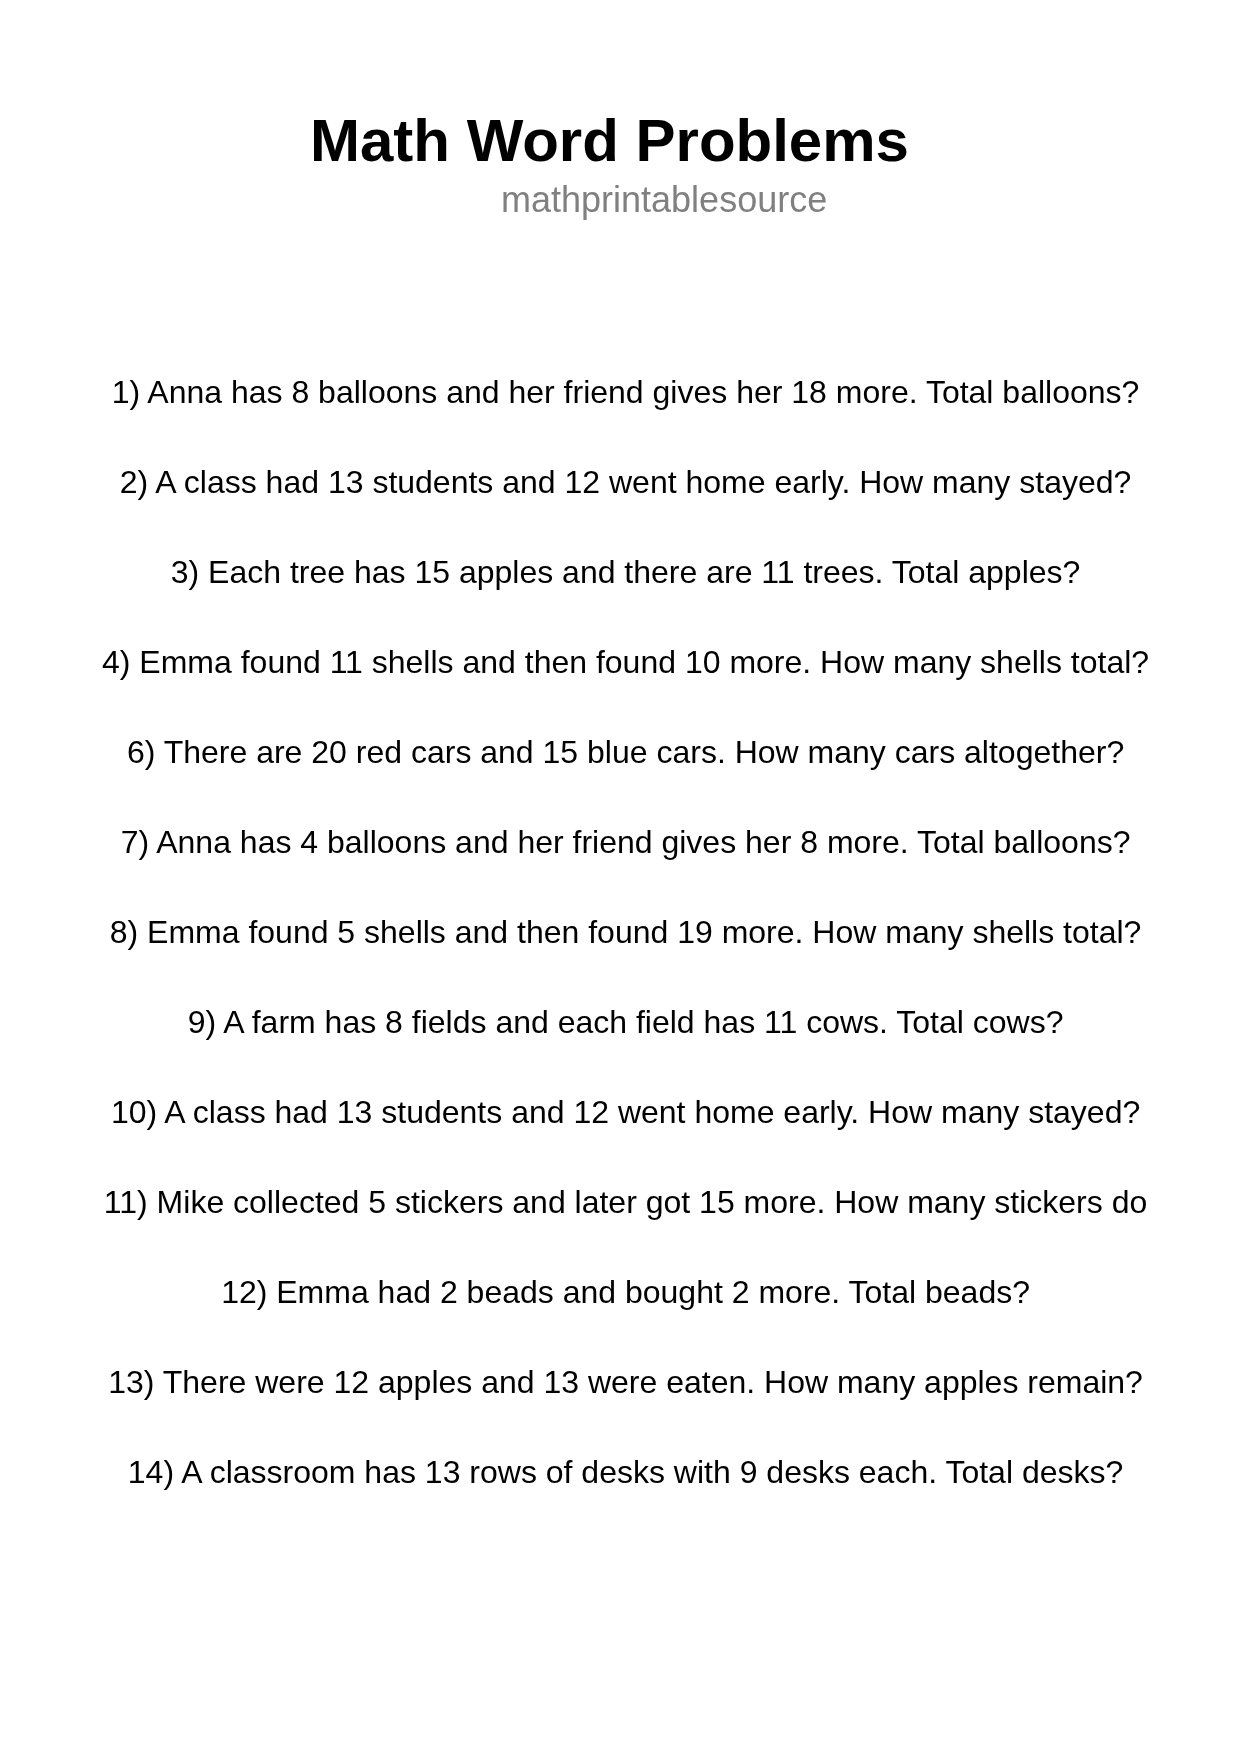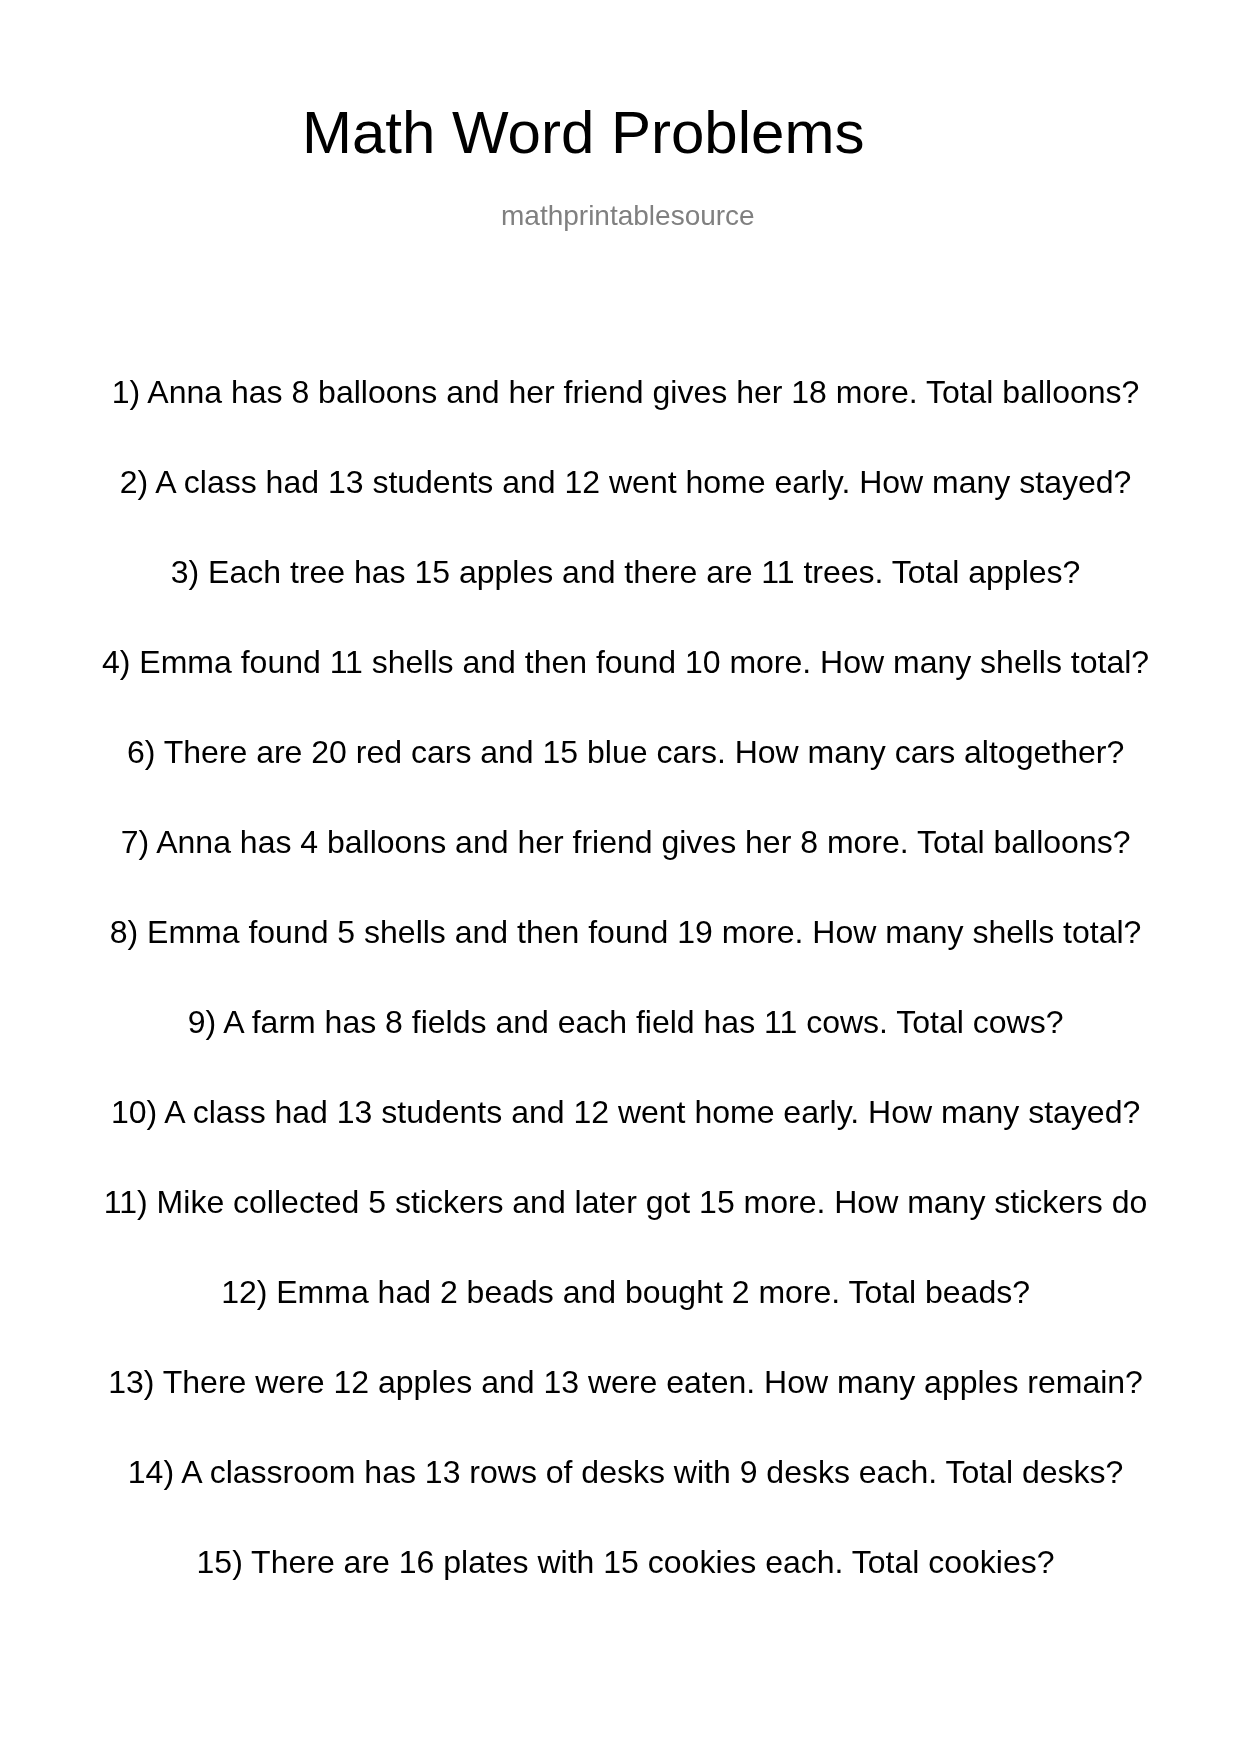--- a/index.html
+++ b/index.html
@@ -15,32 +15,31 @@
       font-family: "Liberation Sans", sans-serif;
       color: #000000;
     }
     .title {
       position: absolute;
       left: 302px;
       top: 98px;
       font-size: 60px;
       line-height: 70px;
       white-space: nowrap;
-      margin: 0;
-      font-weight: normal;
+      margin: 8px;
+      font-weight: bold;
     }
     .subtitle {
       position: absolute;
       left: 501px;
       top: 183px;
-      font-size: 28px;
+      font-size: 36px;
       line-height: 34px;
       color: #808080;
       white-space: nowrap;
-      margin-top: 16px;
     }
     .problems {
       position: absolute;
       left: 102px;
       top: 347px;
       margin: 0;
       padding: 0;
       list-style: none;
     }
     .problem {
@@ -64,14 +63,13 @@
   <li class="problem"><span>4)</span> <span>Emma found 11 shells and then found 10 more. How many shells total?</span></li>
   <li class="problem"><span>6)</span> <span>There are 20 red cars and 15 blue cars. How many cars altogether?</span></li>
   <li class="problem"><span>7)</span> <span>Anna has 4 balloons and her friend gives her 8 more. Total balloons?</span></li>
   <li class="problem"><span>8)</span> <span>Emma found 5 shells and then found 19 more. How many shells total?</span></li>
   <li class="problem"><span>9)</span> <span>A farm has 8 fields and each field has 11 cows. Total cows?</span></li>
   <li class="problem"><span>10)</span> <span>A class had 13 students and 12 went home early. How many stayed?</span></li>
   <li class="problem"><span>11)</span> <span>Mike collected 5 stickers and later got 15 more. How many stickers do</span></li>
   <li class="problem"><span>12)</span> <span>Emma had 2 beads and bought 2 more. Total beads?</span></li>
   <li class="problem"><span>13)</span> <span>There were 12 apples and 13 were eaten. How many apples remain?</span></li>
   <li class="problem"><span>14)</span> <span>A classroom has 13 rows of desks with 9 desks each. Total desks?</span></li>
-  <li class="problem"><span>15)</span> <span>There are 16 plates with 15 cookies each. Total cookies?</span></li>
 </ol>
 
 </body></html>

